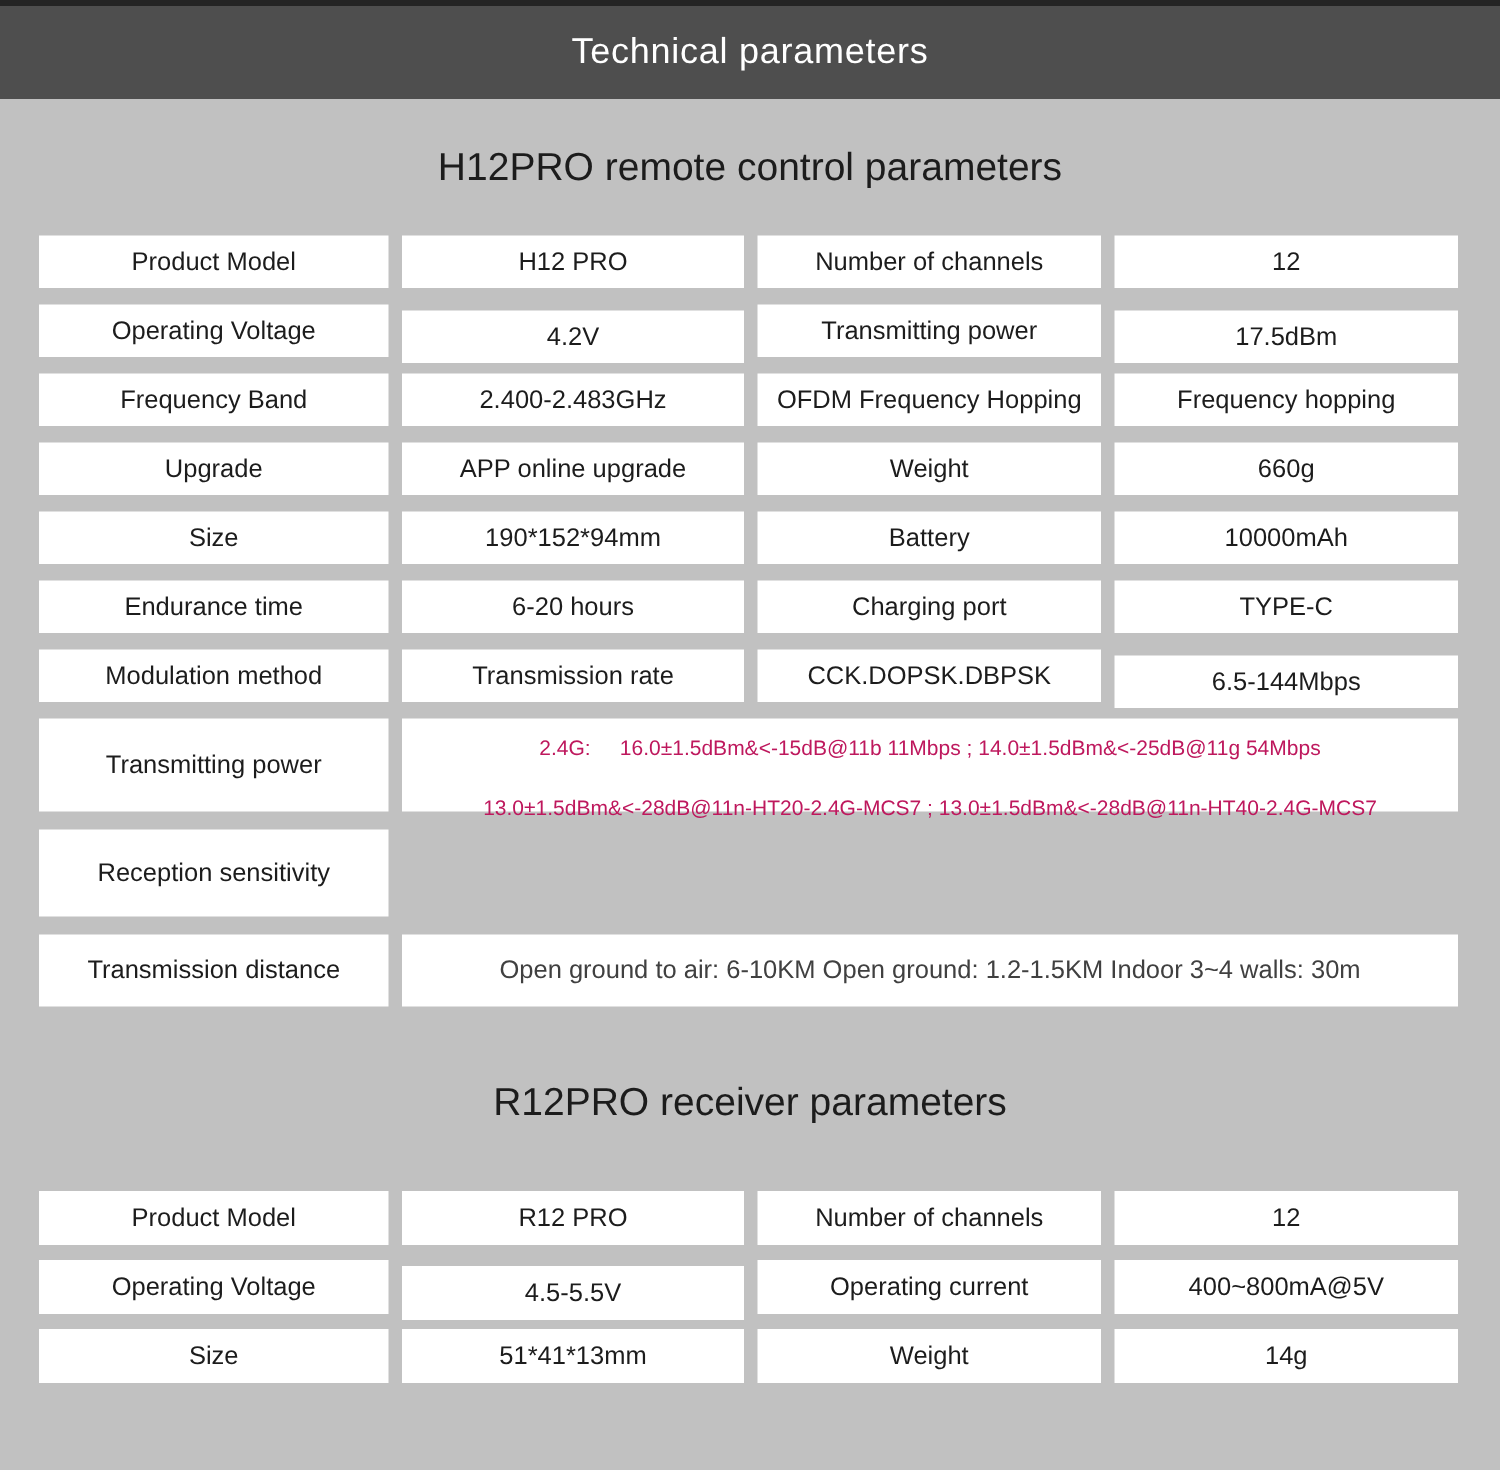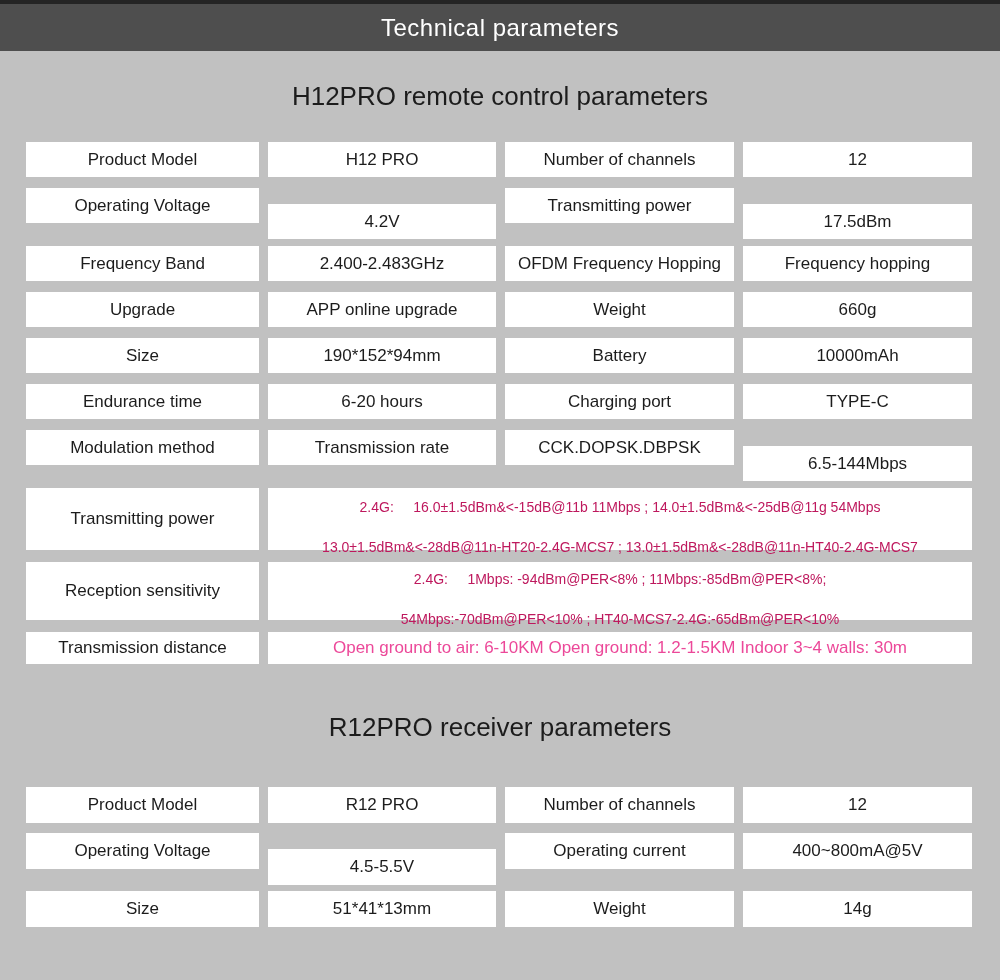--- a/index.html
+++ b/index.html
@@ -8,21 +8,21 @@
   }
   body {
     width: 1000px;
     height: 980px;
     background: #c1c1c1;
     font-family: "Liberation Sans", sans-serif;
     color: #1c1c1c;
     overflow: hidden;
   }
   .header-bar {
-    height: 51px;
+    height: 66px;
     background: #4e4e4e;
     border-top: 4px solid #242424;
     box-sizing: border-box;
     display: flex;
     align-items: center;
     justify-content: center;
   }
   .header-title {
     color: #ffffff;
     font-size: 24px;
@@ -60,44 +60,44 @@
     height: 35px;
     display: flex;
     align-items: center;
     justify-content: center;
     font-size: 17px;
     text-align: center;
     white-space: nowrap;
   }
   .r12 .cell { height: 36px; }
   .r12 .spec-row { margin-bottom: 10px; }
-  .cell-low { position: relative; top: 4px; margin-top: 12px; }
+  .cell-low { position: relative; top: 4px; }
 
   .wide-1 { height: 62px; }
   .wide-2 { height: 58px; }
-  .wide-3 { height: 32px; }
+  .wide-3 { height: 48px; }
   .wide-cell {
     background: #ffffff;
     display: flex;
     flex-direction: column;
     align-items: center;
     justify-content: center;
   }
   .wide-line {
     font-size: 14px;
     line-height: 24px;
     color: #be185d;
     white-space: pre-wrap;
     text-align: right;
     margin-top: 16px;
   }
   .wide-line-lg {
     font-size: 17px;
     line-height: 24px;
-    color: #ec4899;
+    color: #404040;
     white-space: pre-wrap;
     text-align: center;
   }
 </style>
 </head>
 <body>
 
 <div class="header-bar">
   <div class="header-title">Technical parameters</div>
 </div>
@@ -158,24 +158,20 @@
   <div class="spec-row-wide">
     <div class="cell wide-1">Transmitting power</div>
     <div class="wide-cell wide-1">
       <div class="wide-line">2.4G:     16.0±1.5dBm&amp;&lt;-15dB@11b 11Mbps ; 14.0±1.5dBm&amp;&lt;-25dB@11g 54Mbps</div>
       <div class="wide-line">13.0±1.5dBm&amp;&lt;-28dB@11n-HT20-2.4G-MCS7 ; 13.0±1.5dBm&amp;&lt;-28dB@11n-HT40-2.4G-MCS7</div>
     </div>
   </div>
 
   <div class="spec-row-wide">
     <div class="cell wide-2">Reception sensitivity</div>
-    <div class="wide-cell wide-2">
-      <div class="wide-line">2.4G:     1Mbps: -94dBm@PER&lt;8% ; 11Mbps:-85dBm@PER&lt;8%;</div>
-      <div class="wide-line">54Mbps:-70dBm@PER&lt;10% ; HT40-MCS7-2.4G:-65dBm@PER&lt;10%</div>
-    </div>
   </div>
 
   <div class="spec-row-wide">
     <div class="cell wide-3">Transmission distance</div>
     <div class="wide-cell wide-3">
       <div class="wide-line-lg">Open ground to air: 6-10KM Open ground: 1.2-1.5KM Indoor 3~4 walls: 30m</div>
     </div>
   </div>
 
 </div>

